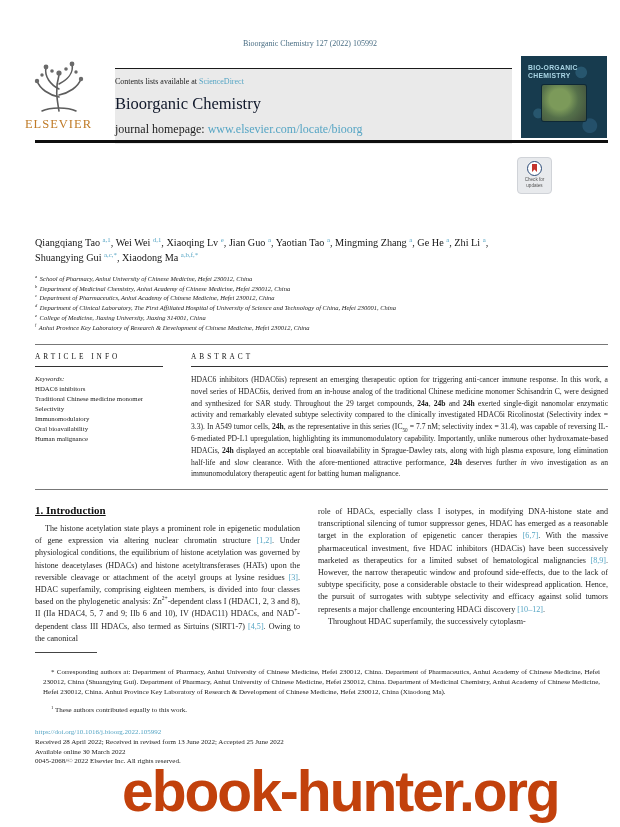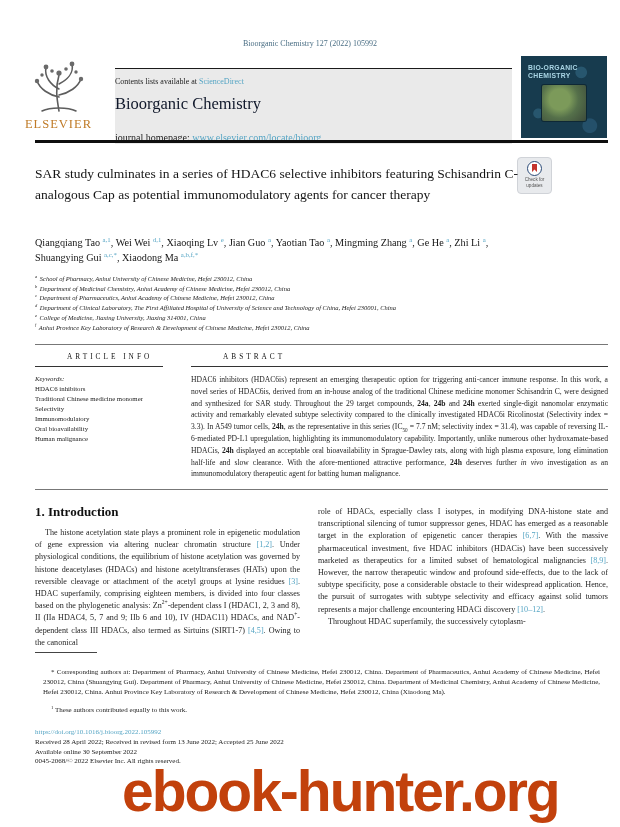--- a/index.html
+++ b/index.html
@@ -15,21 +15,21 @@
   .journal-ref{position:absolute;top:39px;left:0;width:100%;text-align:center;
                font-size:8px;color:#4a6e84;}
 
   
   .elsevier-logo{position:absolute;left:21px;top:57px;width:75px;height:82px;text-align:center;}
   .elsevier-text{font-size:12.5px;letter-spacing:1px;color:#bf7a26;margin-top:-2px;}
   .header-box{position:absolute;left:115px;top:68px;width:397px;height:75px;background:#eaeaea;
               border-top:1.5px solid #1a1a1a;text-align:left;}
   .contents-line{margin-top:8px;font-size:8px;color:#222;}
   .journal-title{margin-top:8px;font-size:16.5px;font-weight:500;color:#0f172a;}
-  .homepage-line{margin-top:18px;font-size:10px;color:#222;}
+  .homepage-line{margin-top:8px;font-size:12px;color:#222;}
   .cover{position:absolute;left:521px;top:56px;width:86px;height:82px;background:#173b4e;
          background-image:radial-gradient(circle at 70% 20%, #27566e 0 6%, transparent 7%),
                           radial-gradient(circle at 20% 70%, #27566e 0 5%, transparent 6%),
                           radial-gradient(circle at 80% 85%, #24506a 0 7%, transparent 8%);
          overflow:hidden;}
   .cover-title{padding:8px 5px 0 7px;font-family:"Liberation Sans",sans-serif;font-size:6.8px;
                font-weight:bold;color:#a9d5e5;line-height:1.2;letter-spacing:.3px;}
   .cover-art{width:44px;height:36px;margin:5px auto 0;border-radius:2px;
              background:radial-gradient(circle at 40% 40%, #7c9a5a 0 30%, #55704a 55%, #3c4a3a 100%);
              box-shadow:0 0 0 1px #0e2835;}
@@ -57,31 +57,31 @@
   .affil sup{font-style:italic;margin-right:1px;}
 
   .rule{position:absolute;left:35px;width:573px;height:1px;background:#777;}
   .rule-top{top:344px;}
   .rule-bottom{top:489px;}
 
   
   .info-abstract{position:absolute;left:35px;top:352px;width:573px;display:flex;}
   .col-info{width:128px;margin-right:28px;flex:none;}
   .col-abs{width:417px;flex:none;}
-  .section-head{font-size:7.3px;letter-spacing:3px;color:#111;white-space:nowrap;margin-left:32px;}
+  .section-head{font-size:7.3px;letter-spacing:3px;color:#111;white-space:nowrap;}
   .head-rule{height:1px;background:#333;margin-top:5px;}
   .kw-label{margin-top:7px;font-size:6.8px;font-style:italic;line-height:10px;}
   .keywords{font-size:6.8px;line-height:10px;color:#222;}
   .abstract-text{margin:7px 0 0;font-size:7.6px;line-height:11.8px;text-align:justify;color:#1e1e1e;}
 
   
   .main-cols{position:absolute;left:35px;top:504px;width:573px;display:flex;}
   .mcol-left{width:265px;margin-right:18px;flex:none;}
   .mcol-right{width:290px;flex:none;padding-top:2px;}
-  .intro-head{font-size:13px;font-weight:bold;color:#111;}
+  .intro-head{font-size:11px;font-weight:bold;color:#111;text-decoration:underline;}
   .body-text{margin:0;font-size:8.1px;line-height:12.2px;text-align:justify;color:#1e1e1e;}
   .mcol-left .body-text{margin-top:7px;}
   .indent{text-indent:10px;}
 
   
   .fn-rule{position:absolute;left:35px;top:652px;width:62px;height:1px;background:#444;}
   .footnotes{position:absolute;left:35px;top:659px;width:573px;font-size:7px;line-height:10px;
              text-align:justify;color:#222;}
   .fn{margin:8px;text-indent:8px;}
   .meta{position:absolute;left:35px;top:728px;width:573px;font-size:7px;line-height:9.8px;color:#222;}
@@ -137,21 +137,20 @@
     <div class="cover-art"></div>
   </div>
 
   <div class="thick-rule"></div>
 
   <div class="check-badge">
     <div class="badge-logo"></div>
     <div class="badge-text">Check for updates</div>
   </div>
 
-  <h1 class="title">SAR study culminates in a series of HDAC6 selective inhibitors featuring Schisandrin C-analogous Cap as potential immunomodulatory agents for cancer therapy</h1>
 
   <div class="authors"><span>Qiangqiang Tao <sup class="au-sup">a,1</sup></span><span>, </span><span>Wei Wei <sup class="au-sup">d,1</sup></span><span>, </span><span>Xiaoqing Lv <sup class="au-sup">e</sup></span><span>, </span><span>Jian Guo <sup class="au-sup">a</sup></span><span>, </span><span>Yaotian Tao <sup class="au-sup">a</sup></span><span>, </span><span>Mingming Zhang <sup class="au-sup">a</sup></span><span>, </span><span>Ge He <sup class="au-sup">a</sup></span><span>, </span><span>Zhi Li <sup class="au-sup">a</sup></span><span>, </span><span>Shuangying Gui <sup class="au-sup">a,c,*</sup></span><span>, </span><span>Xiaodong Ma <sup class="au-sup">a,b,f,*</sup></span></div>
 
   <div class="affiliations">
       <div class="affil"><sup>a</sup> School of Pharmacy, Anhui University of Chinese Medicine, Hefei 230012, China</div>
       <div class="affil"><sup>b</sup> Department of Medicinal Chemistry, Anhui Academy of Chinese Medicine, Hefei 230012, China</div>
       <div class="affil"><sup>c</sup> Department of Pharmaceutics, Anhui Academy of Chinese Medicine, Hefei 230012, China</div>
       <div class="affil"><sup>d</sup> Department of Clinical Laboratory, The First Affiliated Hospital of University of Science and Technology of China, Hefei 230001, China</div>
       <div class="affil"><sup>e</sup> College of Medicine, Jiaxing University, Jiaxing 314001, China</div>
       <div class="affil"><sup>f</sup> Anhui Province Key Laboratory of Research &amp; Development of Chinese Medicine, Hefei 230012, China</div>
@@ -196,19 +195,19 @@
   <div class="fn-rule"></div>
 
   <div class="footnotes">
     <p class="fn"><span>* Corresponding authors at: Department of Pharmacy, Anhui University of Chinese Medicine, Hefei 230012, China. Department of Pharmaceutics, Anhui Academy of Chinese Medicine, Hefei 230012, China (Shuangying Gui). Department of Pharmacy, Anhui University of Chinese Medicine, Hefei 230012, China. Department of Medicinal Chemistry, Anhui Academy of Chinese Medicine, Hefei 230012, China. Anhui Province Key Laboratory of Research &amp; Development of Chinese Medicine, Hefei 230012, China (Xiaodong Ma).</span></p>
     <p class="fn"><sup>1</sup><span> These authors contributed equally to this work.</span></p>
   </div>
 
   <div class="meta">
     <div class="teal">https://doi.org/10.1016/j.bioorg.2022.105992</div>
     <div>Received 28 April 2022; Received in revised form 13 June 2022; Accepted 25 June 2022</div>
-    <div>Available online 30 September 2022</div>
+    <div>Available online 30 March 2022</div>
     <div>0045-2068/© 2022 Elsevier Inc. All rights reserved.</div>
   </div>
 
   <div class="watermark">ebook-hunter.org</div>
 
 </div>
 
 </body></html>

